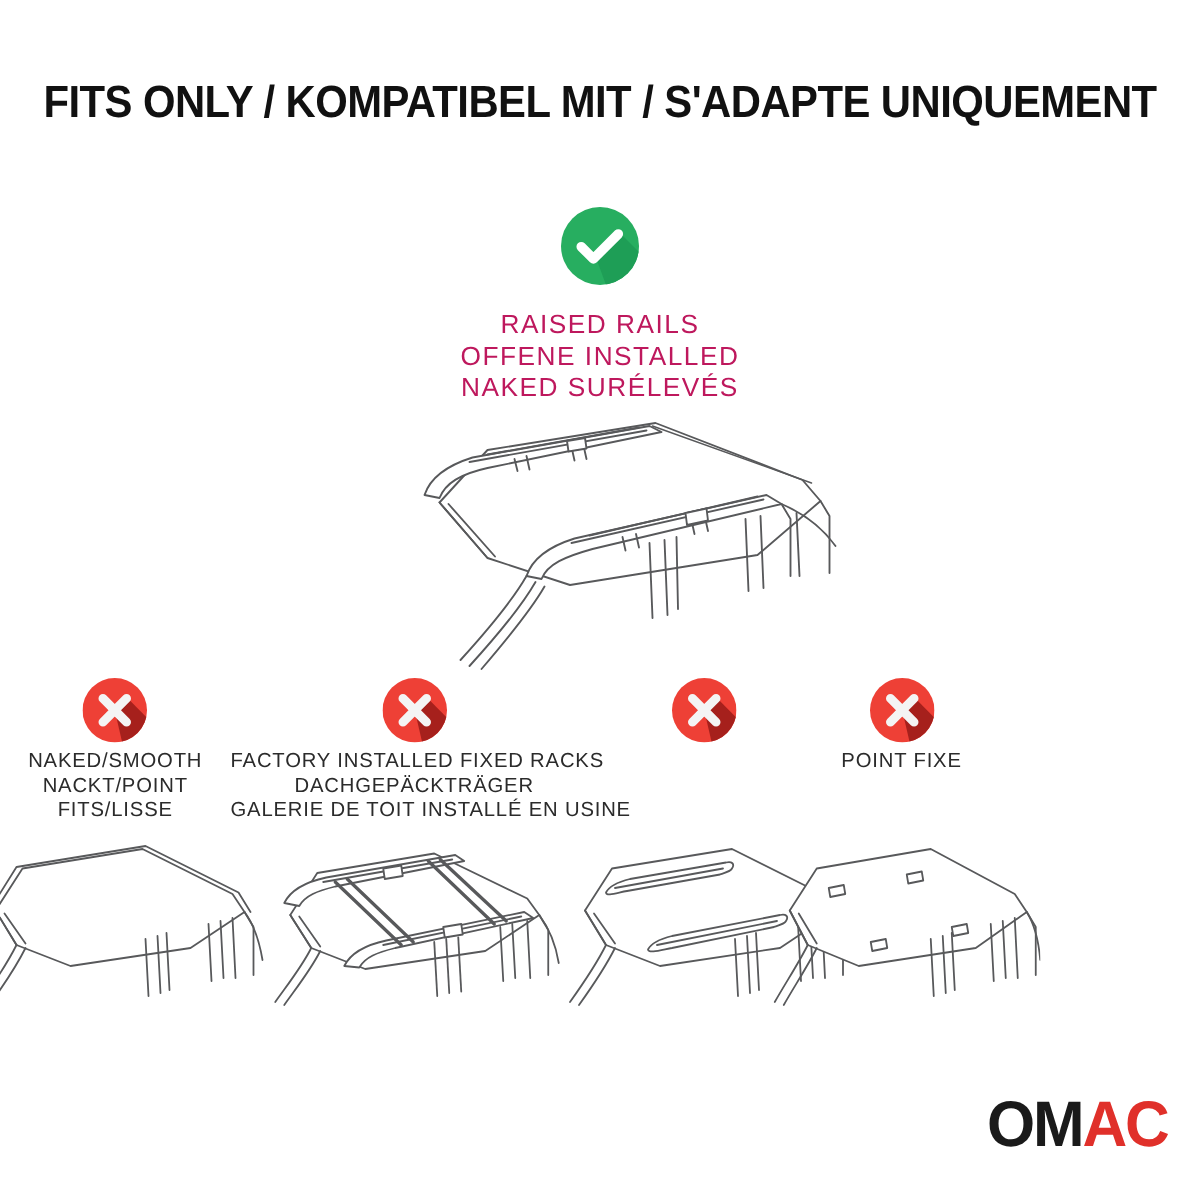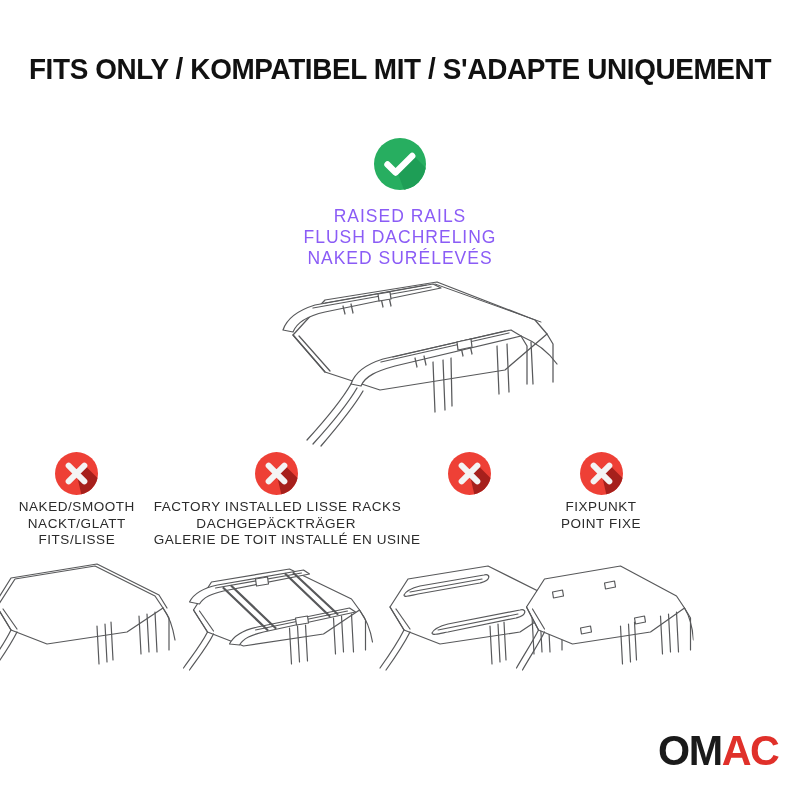--- a/index.html
+++ b/index.html
@@ -48,21 +48,21 @@
     margin: 0 auto;
     position: relative;
   }
   #check-badge { width: 52px; height: 52px; }
 
   #positive-labels {
     margin-top: 16px;
     font-size: 17.5px;
     line-height: 21px;
     letter-spacing: 1.0px;
-    color: #8b5cf6;
+    color: #be185d;
     font-weight: normal;
   }
   #positive-labels div { white-space: nowrap; }
 
   #raised-rails-illustration {
     position: absolute;
     top: 272px;
     left: 175px;
     width: 450px;
     height: 175px;
@@ -145,21 +145,21 @@
     </defs>
     <circle cx="26" cy="26" r="26" fill="#27ae60"></circle>
     <g clip-path="url(#clipGreen)">
       <path d="M22.5 31.5 L38 16 L52 30 L52 52 L30 52 Z" fill="#1e9e56"></path>
     </g>
     <path d="M13.5 26.5 L21.6 34.6 L38.2 18.0" fill="none" stroke="#ffffff" stroke-width="6.4" stroke-linecap="round" stroke-linejoin="round"></path>
   </svg>
 
   <div id="positive-labels">
     <div>RAISED RAILS</div>
-    <div>FLUSH DACHRELING</div>
+    <div>OFFENE INSTALLED</div>
     <div>NAKED SURÉLEVÉS</div>
   </div>
 </div>
 
 <svg id="raised-rails-illustration" viewBox="0 0 450 175">
   <g fill="none" stroke="#58595b" stroke-width="1.25" stroke-linecap="round" stroke-linejoin="round">
 
     <path d="M118 63 L150 28 L262 10 L360 48 L372 62 L330 98 L205 118 L150 100 Z" fill="#ffffff"></path>
 
     <path d="M118 63 L150 100"></path>
@@ -214,21 +214,21 @@
           </defs>
         <circle cx="26" cy="26" r="26" fill="#ee4036"></circle>
         <g clip-path="url(#clipRed0)">
           <path d="M26 26 L36 16 L52 32 L52 52 L32 52 Z" fill="#a6201c"></path>
         </g>
         <path d="M16.5 16.5 L35.5 35.5 M35.5 16.5 L16.5 35.5" stroke="#f4f4f4" stroke-width="7.2" stroke-linecap="round"></path>
       </svg>
     </div>
     <div class="neg-labels">
       <div>NAKED/SMOOTH</div>
-      <div>NACKT/GLATT</div>
+      <div>NACKT/POINT</div>
       <div>FITS/LISSE</div>
     </div>
     <svg class="neg-illustration" viewBox="0 0 200 120">
       <g fill="none" stroke="#58595b" stroke-width="1.2" stroke-linecap="round" stroke-linejoin="round">
         <path d="M20 55 L38 27 L118 14 L178 44 L186 56 L150 80 L70 92 L34 78 Z" fill="#ffffff"></path>
         <path d="M14 58 L34 26 L120 12 L182 43 L190 56"></path>
         <path d="M20 55 L34 78"></path>
         <path d="M26 57 L40 77"></path>
         <path d="M34 78 C28 90 20 102 10 116"></path>
         <path d="M40 80 C34 92 26 104 16 118"></path>
@@ -253,21 +253,21 @@
             </clipPath>
           </defs>
         <circle cx="26" cy="26" r="26" fill="#ee4036"></circle>
         <g clip-path="url(#clipRed1)">
           <path d="M26 26 L36 16 L52 32 L52 52 L32 52 Z" fill="#a6201c"></path>
         </g>
         <path d="M16.5 16.5 L35.5 35.5 M35.5 16.5 L16.5 35.5" stroke="#f4f4f4" stroke-width="7.2" stroke-linecap="round"></path>
       </svg>
     </div>
     <div class="neg-labels">
-      <div>FACTORY INSTALLED LISSE RACKS</div>
+      <div>FACTORY INSTALLED FIXED RACKS</div>
       <div>DACHGEPÄCKTRÄGER</div>
       <div>GALERIE DE TOIT INSTALLÉ EN USINE</div>
     </div>
     <svg class="neg-illustration" viewBox="0 0 225 128">
       <g fill="none" stroke="#58595b" stroke-width="1.2" stroke-linecap="round" stroke-linejoin="round">
 
         <path d="M30 66 L48 38 L126 25 L188 55 L196 66 L160 90 L80 102 L44 88 Z" fill="#ffffff"></path>
         <path d="M30 66 L44 88"></path>
         <path d="M36 67 L50 87"></path>
 
@@ -349,21 +349,20 @@
             </clipPath>
           </defs>
         <circle cx="26" cy="26" r="26" fill="#ee4036"></circle>
         <g clip-path="url(#clipRed3)">
           <path d="M26 26 L36 16 L52 32 L52 52 L32 52 Z" fill="#a6201c"></path>
         </g>
         <path d="M16.5 16.5 L35.5 35.5 M35.5 16.5 L16.5 35.5" stroke="#f4f4f4" stroke-width="7.2" stroke-linecap="round"></path>
       </svg>
     </div>
     <div class="neg-labels">
-      <div>FIXPUNKT</div>
       <div>POINT FIXE</div>
     </div>
     <svg class="neg-illustration" viewBox="0 0 185 120">
       <g fill="none" stroke="#58595b" stroke-width="1.2" stroke-linecap="round" stroke-linejoin="round">
         <path d="M18 55 L36 27 L112 14 L168 44 L176 56 L142 80 L64 92 L30 78 Z" fill="#ffffff"></path>
         <path d="M18 55 L30 78"></path>
         <path d="M24 57 L36 77"></path>
 
         <path d="M44 40 L54 38 L55 44 L45 46 Z" fill="#ffffff"></path>
         <path d="M96 31 L106 29 L107 35 L97 37 Z" fill="#ffffff"></path>

